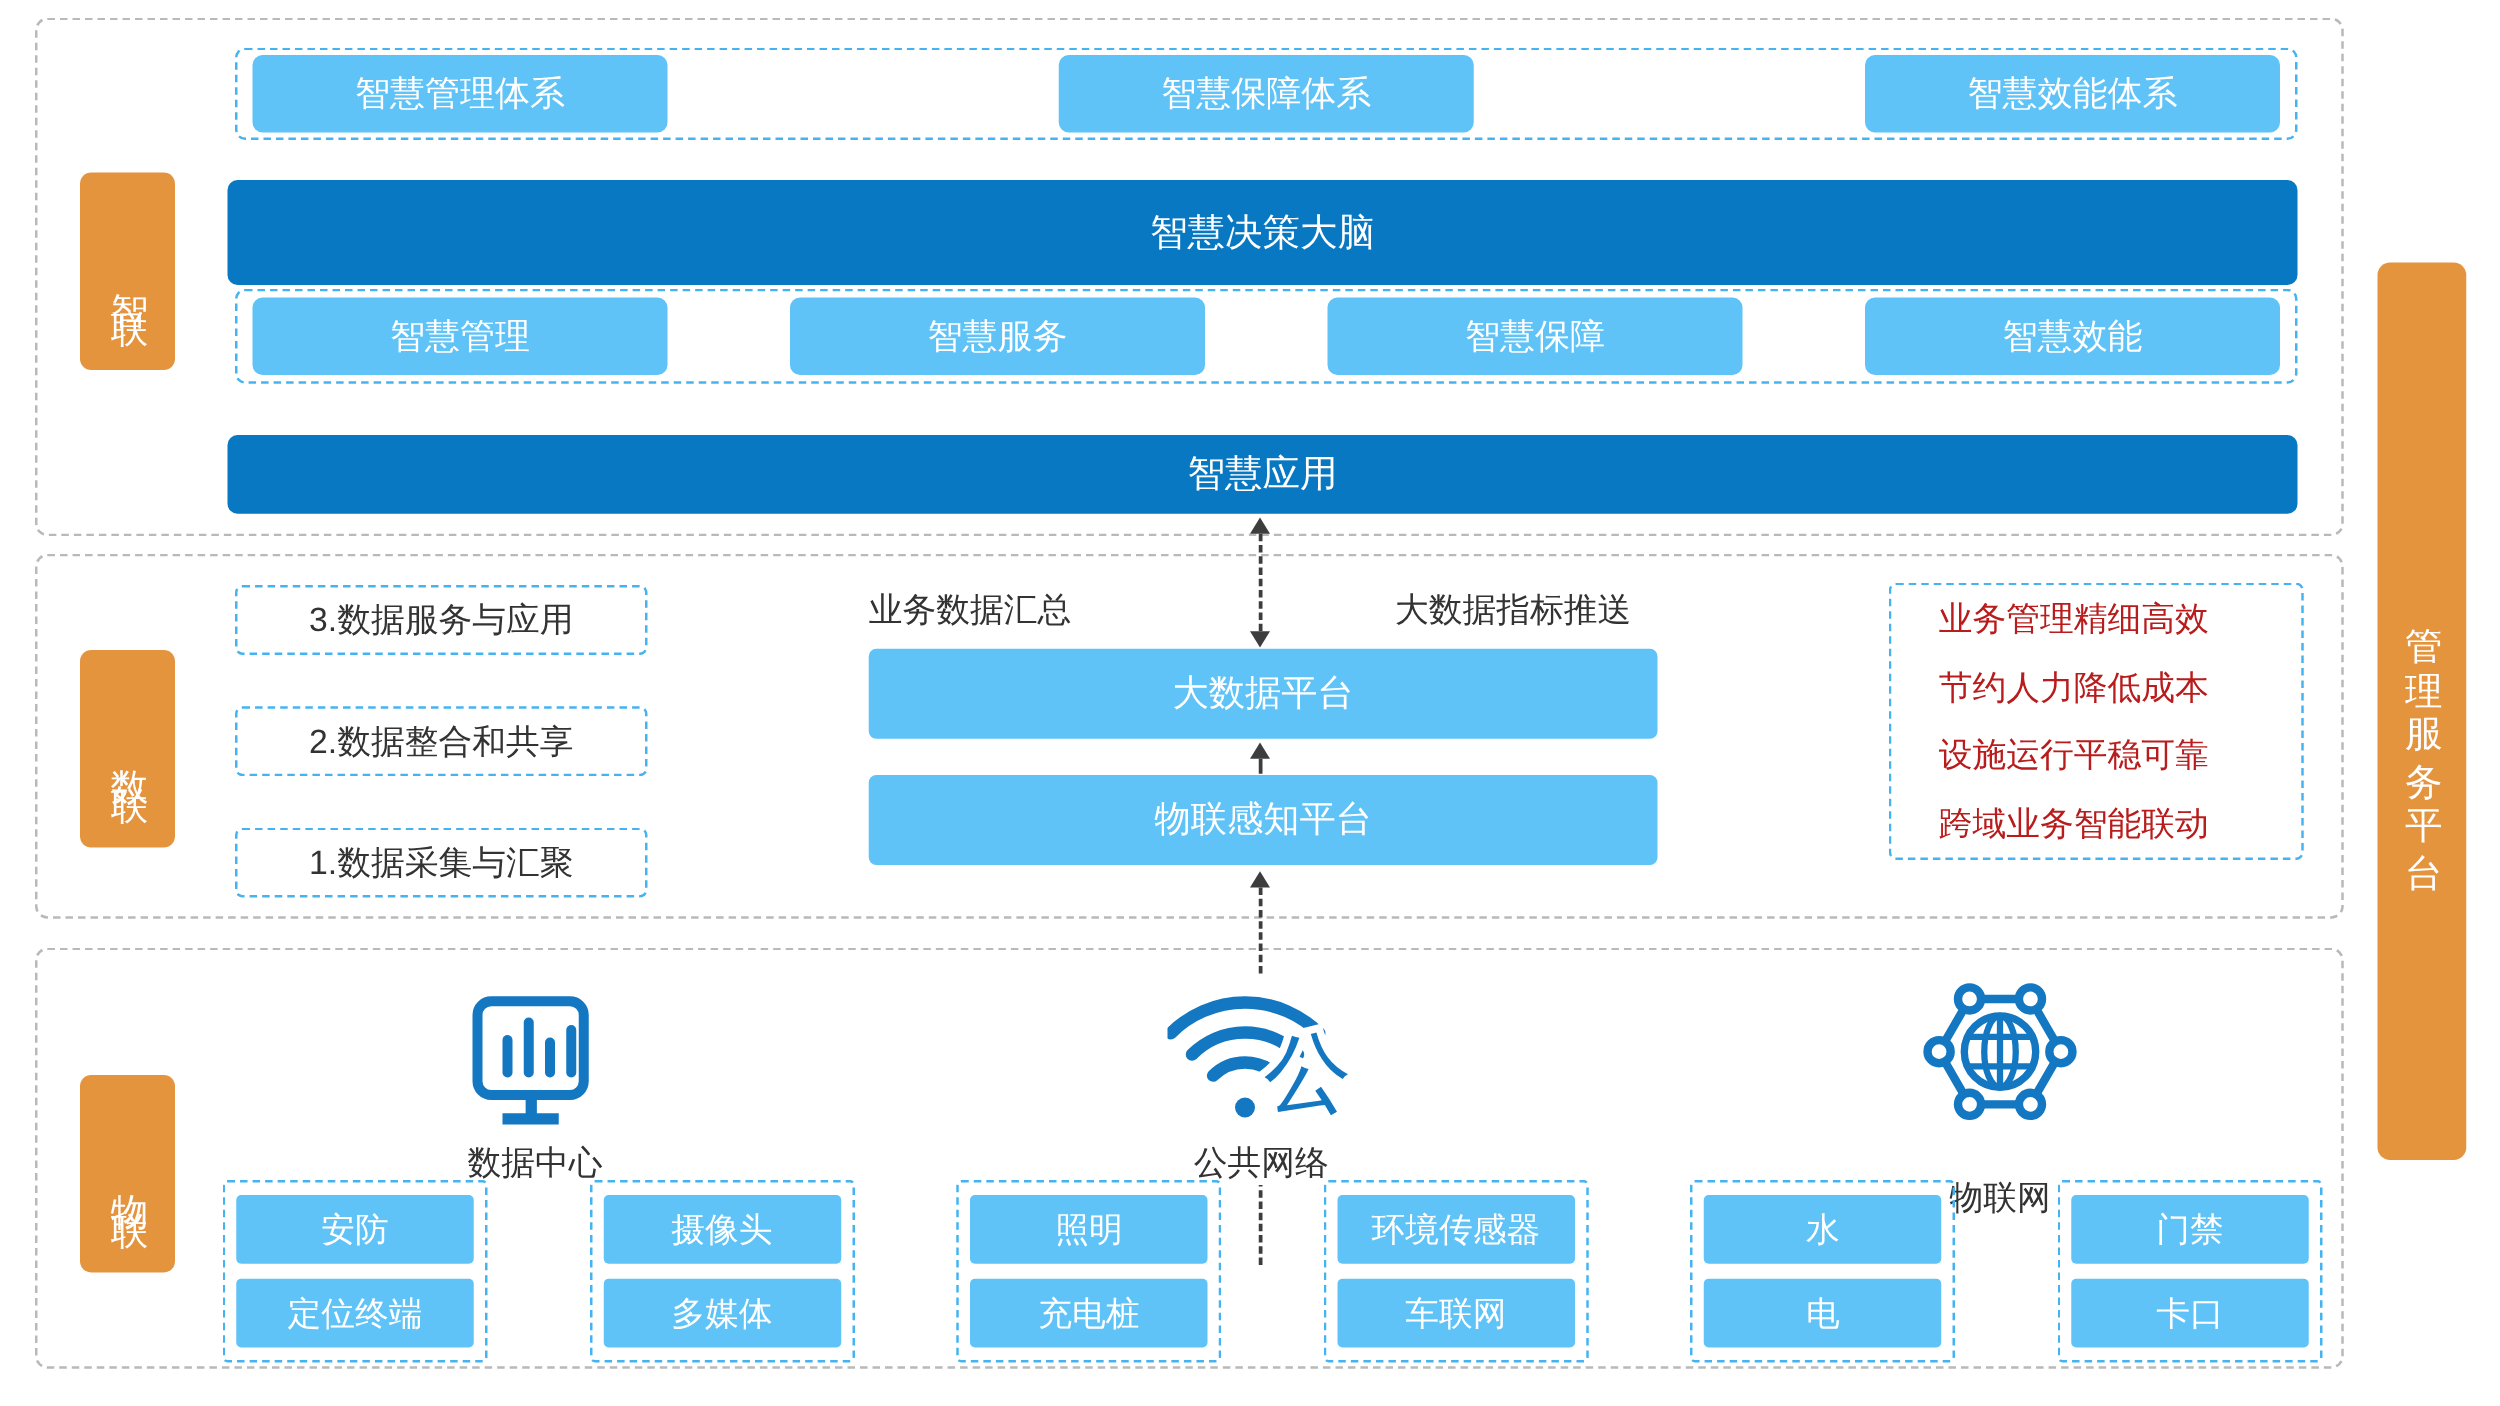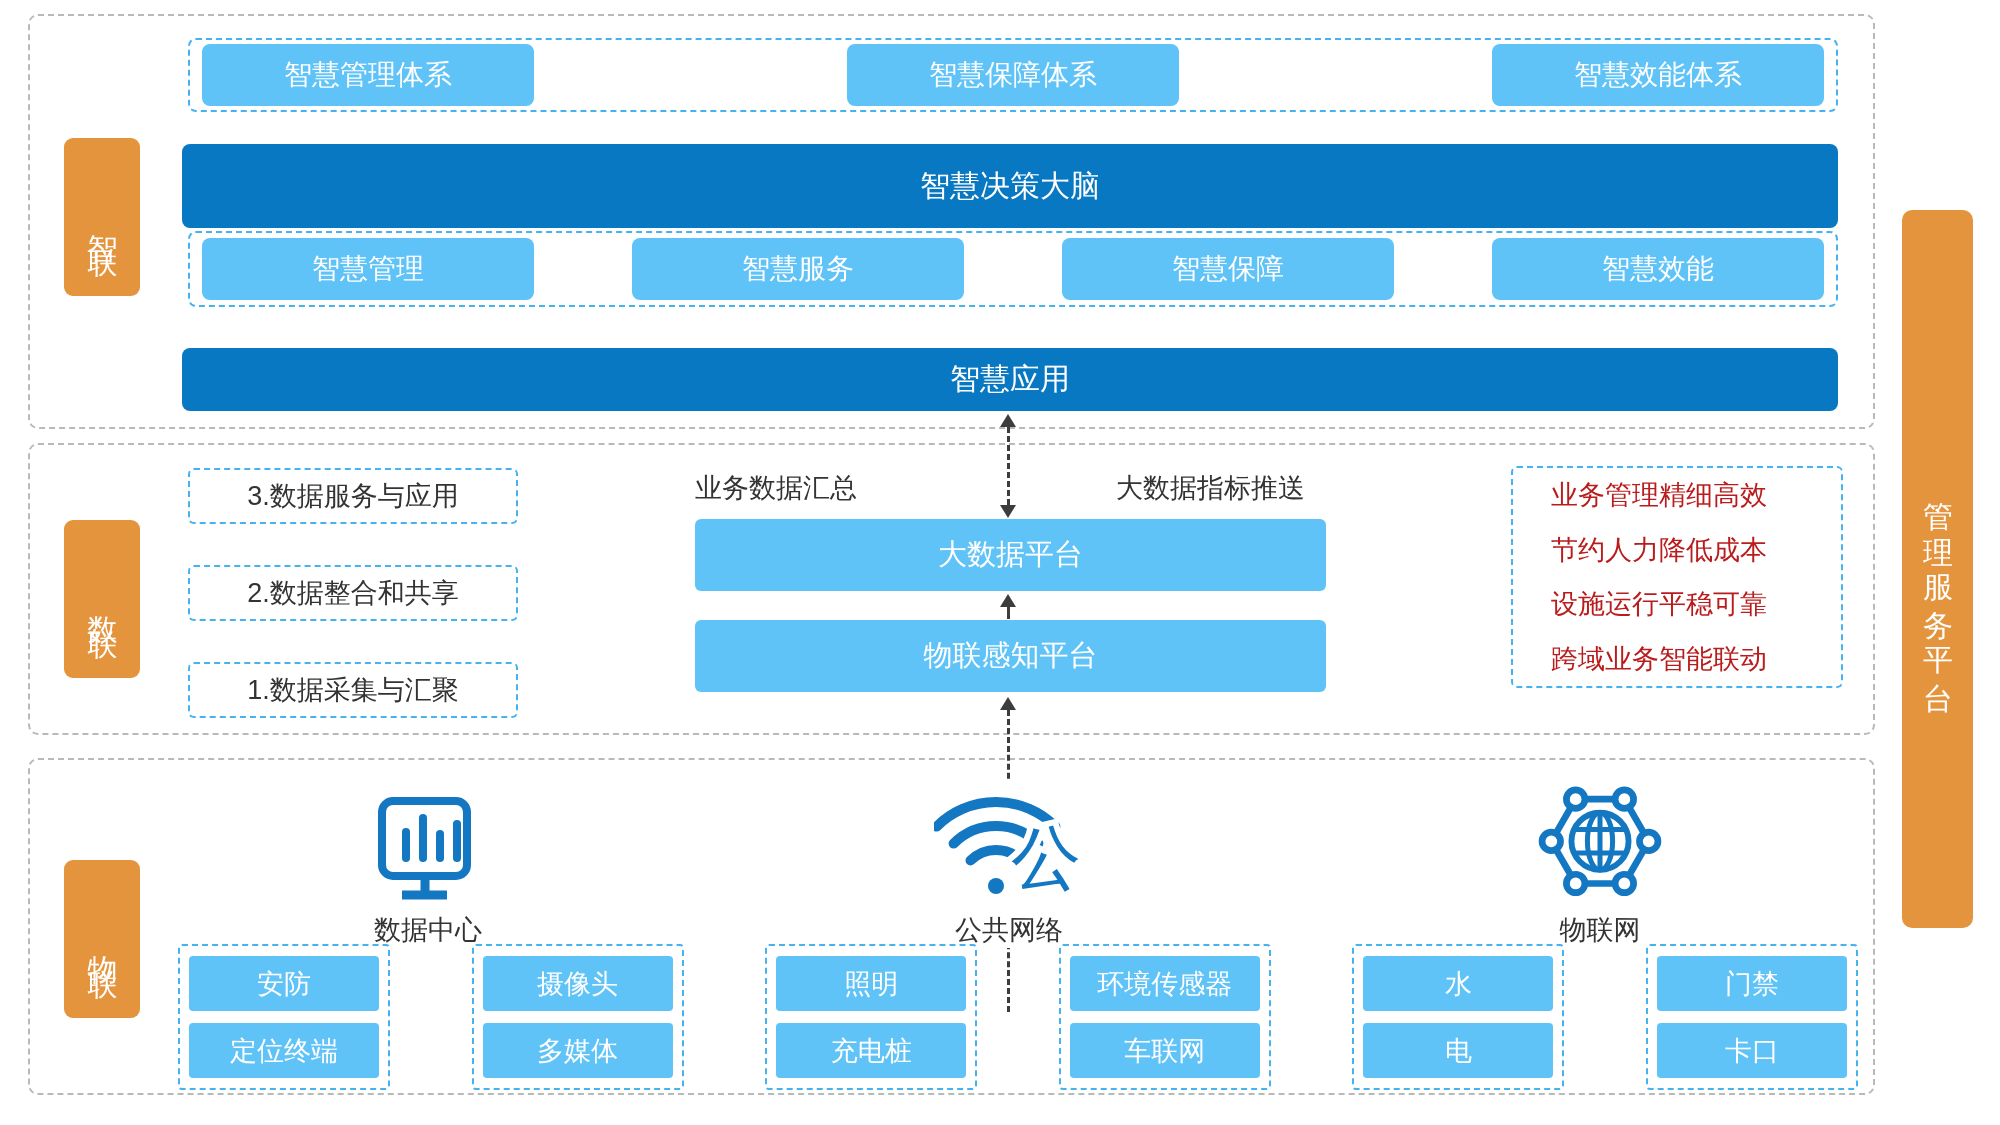--- a/index.html
+++ b/index.html
@@ -179,21 +179,21 @@
     position: absolute;
     top: 780px;
     width: 160px;
     background: #fff;
     display: flex;
     flex-direction: column;
     align-items: center;
   }
   #node-datacenter { left:348px; }
   #node-pubnet     { left:929px; }
-  #node-iot        { left:1520px; }
+  #node-iot        { left:1520px;gap:28px; }
   .icon-wrap {
     height: 126px;
     display: flex;
     align-items: flex-end;
     justify-content: center;
   }
   .node-label {
     margin-top: 6px;
     font-size: 27px;
     color: #333;

